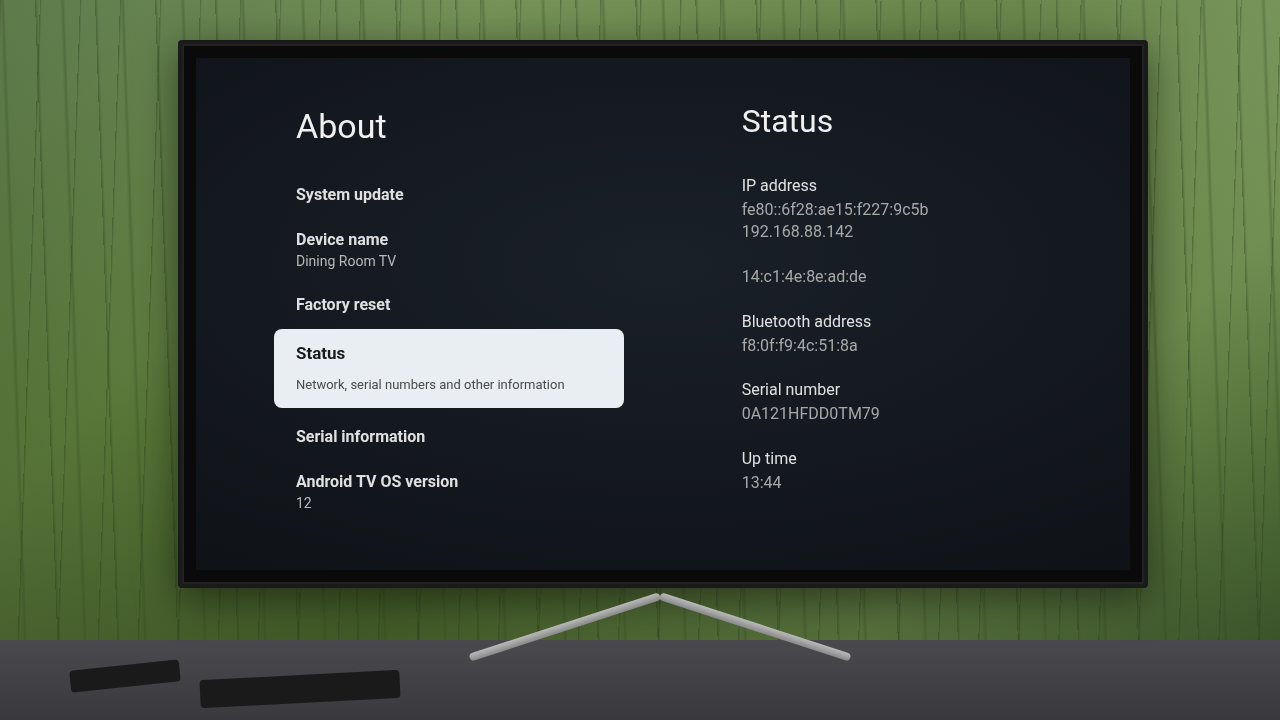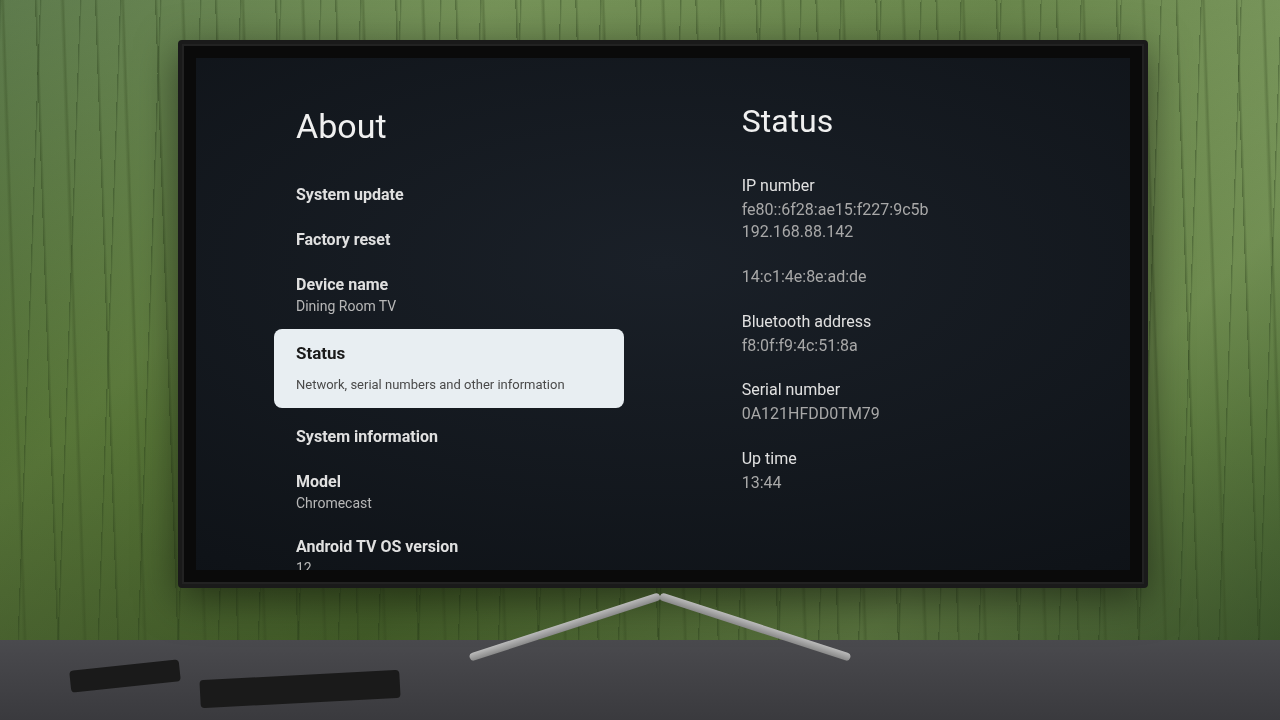--- a/index.html
+++ b/index.html
@@ -174,53 +174,49 @@
   <div class="screen">
 
     <div class="left-pane">
       <div class="page-title">About</div>
 
       <div class="menu-item">
         <div class="item-title">System update</div>
       </div>
 
       <div class="menu-item">
-        <div class="item-title">Factory reset</div>
-      </div>
-
-      <div class="menu-item">
         <div class="item-title">Device name</div>
         <div class="item-sub">Dining Room TV</div>
+      </div>
+
+      <div class="menu-item">
+        <div class="item-title">Factory reset</div>
       </div>
 
       <div class="menu-item selected">
         <div class="item-title">Status</div>
         <div class="item-sub">Network, serial numbers and other information</div>
       </div>
 
       <div class="menu-item">
-        <div class="item-title">System information</div>
-      </div>
-
-      <div class="menu-item">
-        <div class="item-title">Model</div>
-        <div class="item-sub">Chromecast</div>
-      </div>
+        <div class="item-title">Serial information</div>
+      </div>
+
 
       <div class="menu-item">
         <div class="item-title">Android TV OS version</div>
         <div class="item-sub">12</div>
       </div>
     </div>
 
     <div class="right-pane">
       <div class="right-title">Status</div>
 
       <div class="detail-block">
-        <div class="detail-label">IP number</div>
+        <div class="detail-label">IP address</div>
         <div class="detail-value">fe80::6f28:ae15:f227:9c5b<br>192.168.88.142</div>
       </div>
 
       <div class="detail-block">
         <div class="detail-value">14:c1:4e:8e:ad:de</div>
       </div>
 
       <div class="detail-block">
         <div class="detail-label">Bluetooth address</div>
         <div class="detail-value">f8:0f:f9:4c:51:8a</div>

